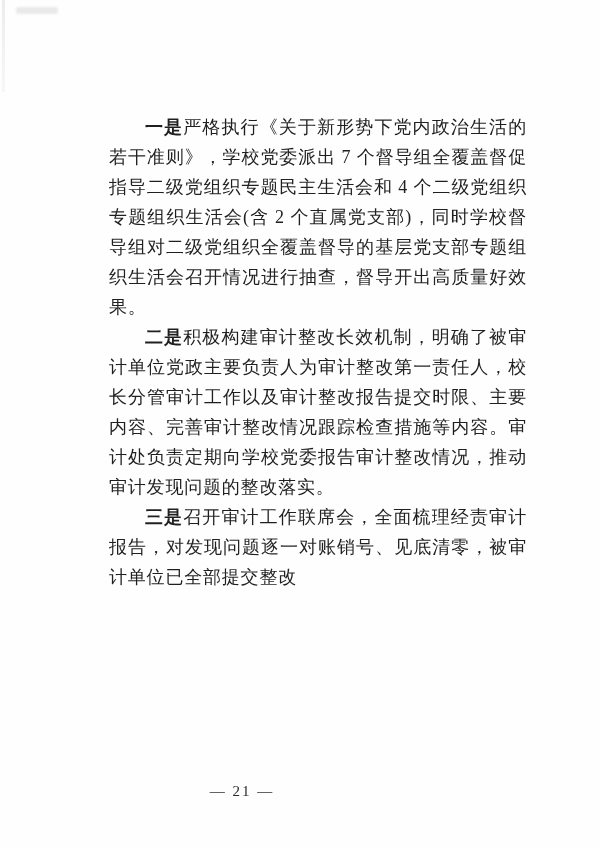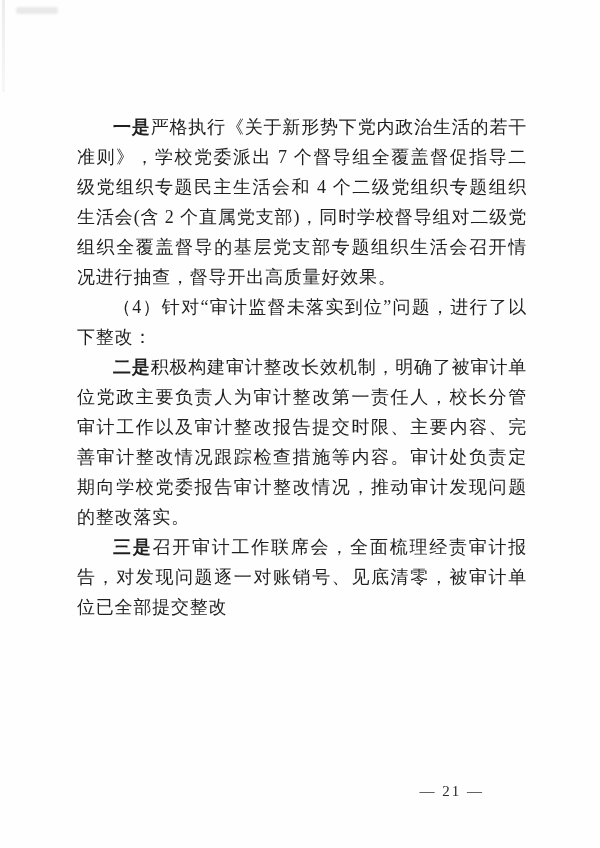--- a/index.html
+++ b/index.html
@@ -35,47 +35,47 @@
     width: 450px;
   }
   .content p {
     font-size: 18px;
     line-height: 30px;
     letter-spacing: 0.8px;
     text-align: justify;
     text-justify: inter-character;
     text-indent: 2em;
     color: #1f1f1f;
+    margin-left: 32px;
   }
   .content p .lead {
     font-weight: bold;
   }
   .footer {
     position: absolute;
     left: 0; top: 782px;
     width: 484px;
-    text-align: right;
+    text-align: center;
   }
   .footer .page-number {
     font-size: 15px;
     letter-spacing: 2px;
     color: #2b2b2b;
   }
 </style>
 </head>
 <body>
 
 <div class="page">
 
   <div class="scan-smudge"></div>
   <div class="scan-edge"></div>
 
   <div class="content">
     <p><span class="lead">一是</span><span>严格执行《关于新形势下党内政治生活的若干准则》，学校党委派出 7 个督导组全覆盖督促指导二级党组织专题民主生活会和 4 个二级党组织专题组织生活会(含 2 个直属党支部)，同时学校督导组对二级党组织全覆盖督导的基层党支部专题组织生活会召开情况进行抽查，督导开出高质量好效果。</span></p>
-    <p><span class="lead"></span><span>（4）针对“审计监督未落实到位”问题，进行了以下整改：</span></p>
     <p><span class="lead">二是</span><span>积极构建审计整改长效机制，明确了被审计单位党政主要负责人为审计整改第一责任人，校长分管审计工作以及审计整改报告提交时限、主要内容、完善审计整改情况跟踪检查措施等内容。审计处负责定期向学校党委报告审计整改情况，推动审计发现问题的整改落实。</span></p>
     <p><span class="lead">三是</span><span>召开审计工作联席会，全面梳理经责审计报告，对发现问题逐一对账销号、见底清零，被审计单位已全部提交整改</span></p>
   </div>
 
   <div class="footer">
     <span class="page-number">— 21 —</span>
   </div>
 
 </div>
 

